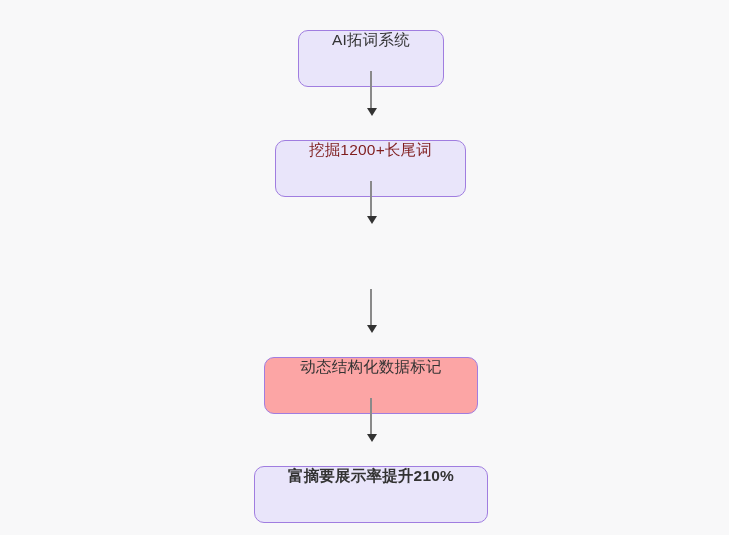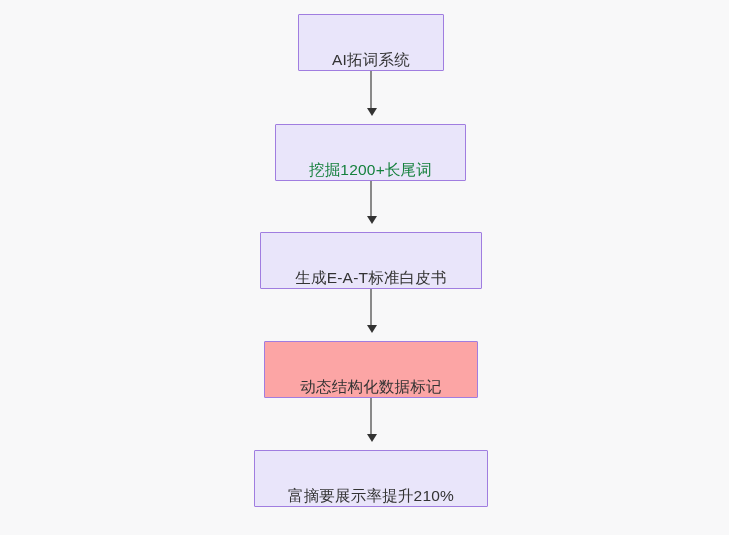--- a/index.html
+++ b/index.html
@@ -17,25 +17,26 @@
     position: relative;
     width: 729px;
     height: 535px;
     background: #f8f8f9;
   }
   .node {
     position: absolute;
     box-sizing: border-box;
     background: #e9e5fa;
     border: 1.4px solid #a07de0;
-    border-radius: 1px;
+    border-radius: 10px;
     display: flex;
-    align-items: flex-end;
+    align-items: flex-start;
     justify-content: center;
     height: 57px;
+    margin-top: 16px;
   }
   .node-label {
     color: #333333;
     font-size: 15.5px;
     line-height: 1.2;
     letter-spacing: 0.2px;
     white-space: nowrap;
     text-align: center;
   }
   .edge {
@@ -67,43 +68,40 @@
   <div class="node" style="left: 298px; top: 14px; width: 146px; height: 57px; background: rgb(233, 229, 250); border-color: rgb(160, 125, 224);">
     <span class="node-label" style="color: rgb(51, 51, 51);">AI拓词系统</span>
   </div>
 
   <div class="edge" style="left: 371px; top: 71px; height: 45px;">
     <div class="edge-line" style="height: 38px; background: rgb(138, 138, 138); left: -1px;"></div>
     <div class="edge-arrow" style="top: 37px; border-top-color: rgb(51, 51, 51);"></div>
   </div>
 
   <div class="node" style="left: 275px; top: 124px; width: 191px; height: 57px; background: rgb(233, 229, 250); border-color: rgb(160, 125, 224);">
-    <span class="node-label" style="color: #15803d;">挖掘1200+长尾词</span>
+    <span class="node-label" style="color: #7f1d1d;">挖掘1200+长尾词</span>
   </div>
 
   <div class="edge" style="left: 371px; top: 181px; height: 43px;">
     <div class="edge-line" style="height: 36px; background: rgb(138, 138, 138); left: -1px;"></div>
     <div class="edge-arrow" style="top: 35px; border-top-color: rgb(51, 51, 51);"></div>
   </div>
 
-  <div class="node" style="left: 260px; top: 232px; width: 222px; height: 57px; background: rgb(233, 229, 250); border-color: rgb(160, 125, 224);">
-    <span class="node-label" style="color: rgb(51, 51, 51);">生成E-A-T标准白皮书</span>
-  </div>
 
   <div class="edge" style="left: 371px; top: 289px; height: 44px;">
     <div class="edge-line" style="height: 37px; background: rgb(138, 138, 138); left: -1px;"></div>
     <div class="edge-arrow" style="top: 36px; border-top-color: rgb(51, 51, 51);"></div>
   </div>
 
   <div class="node" style="left: 264px; top: 341px; width: 214px; height: 57px; background: #fca5a5; border-color: rgb(160, 125, 224);">
     <span class="node-label" style="color: rgb(51, 51, 51);">动态结构化数据标记</span>
   </div>
 
   <div class="edge" style="left: 371px; top: 398px; height: 44px;">
     <div class="edge-line" style="height: 37px; background: rgb(138, 138, 138); left: -1px;"></div>
     <div class="edge-arrow" style="top: 36px; border-top-color: rgb(51, 51, 51);"></div>
   </div>
 
-  <div class="node" style="left: 254px; top: 450px; width: 234px; height: 57px; background: rgb(233, 229, 250); border-color: rgb(160, 125, 224);">
+  <div class="node" style="left: 254px; top: 450px; width: 234px; height: 57px; background: rgb(233, 229, 250); border-color: rgb(160, 125, 224); font-weight: bold;">
     <span class="node-label" style="color: rgb(51, 51, 51);">富摘要展示率提升210%</span>
   </div>
 
 </div>
 
 </body></html>

